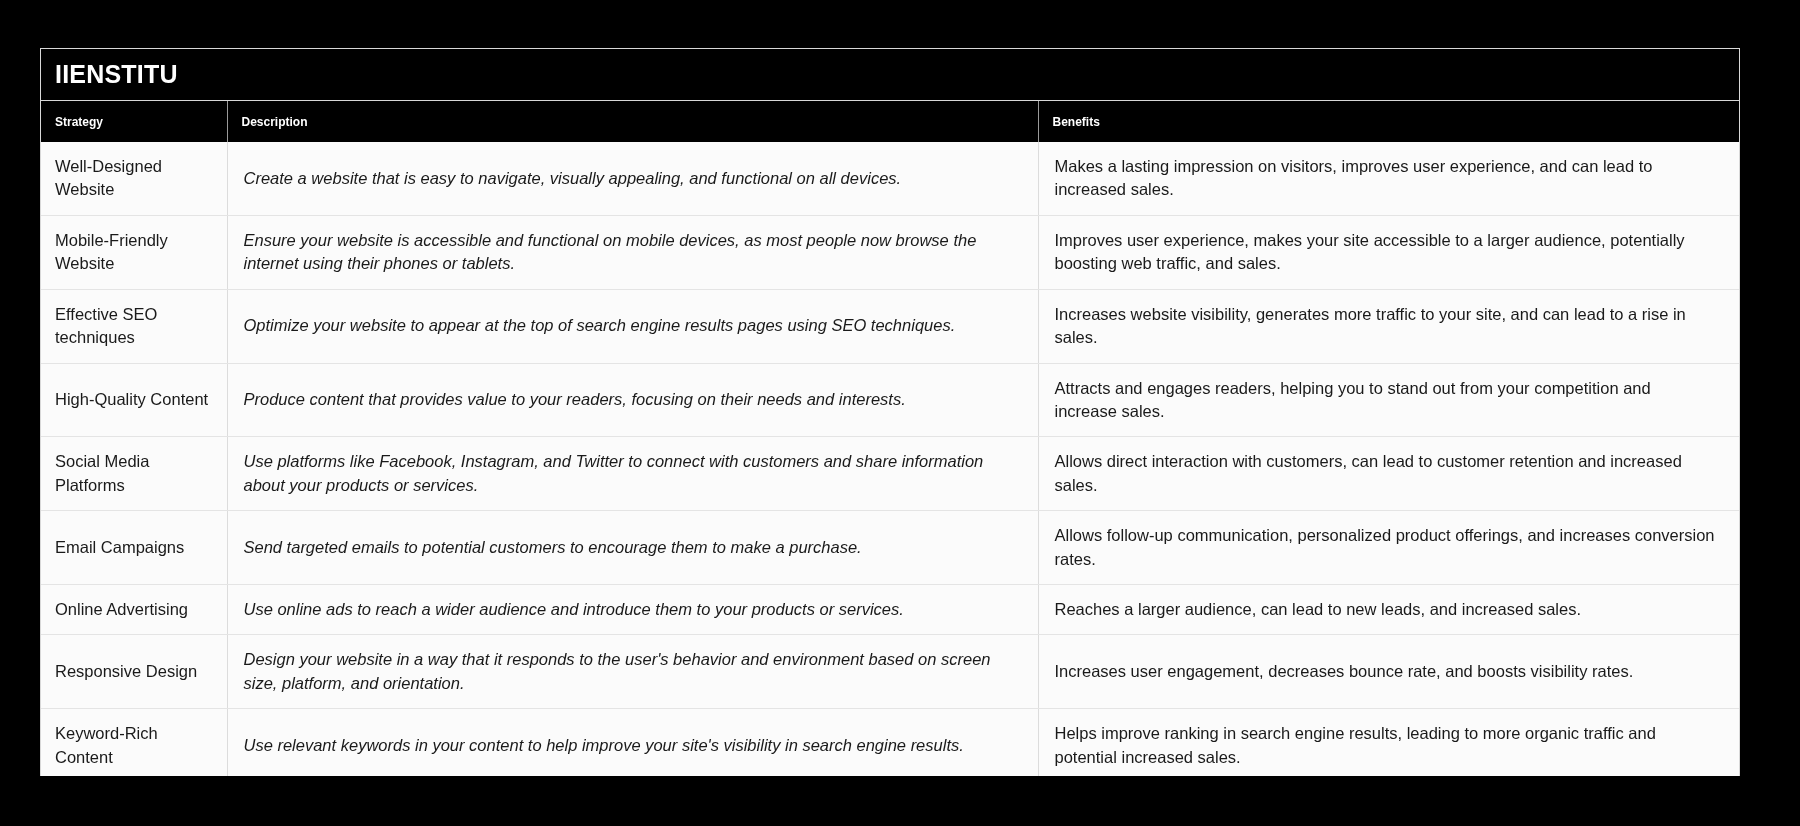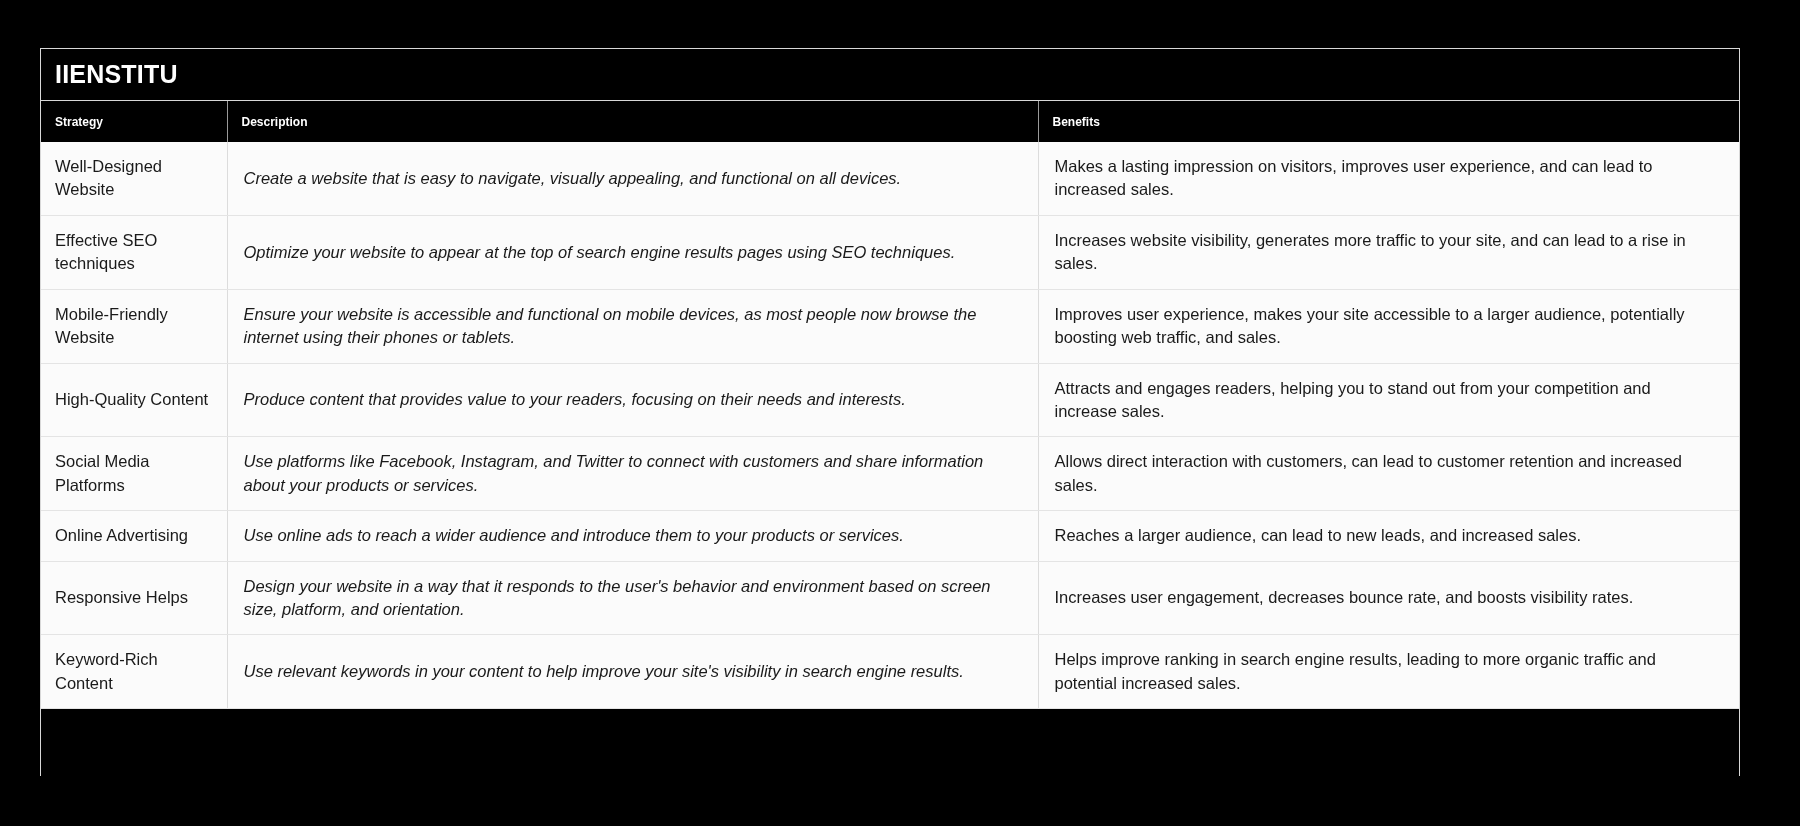--- a/index.html
+++ b/index.html
@@ -117,46 +117,51 @@
           <th>Benefits</th>
         </tr>
       </thead>
       <tbody id="table-body">
           <tr>
             <td class="cell-strategy">Well-Designed Website</td>
             <td class="cell-description">Create a website that is easy to navigate, visually appealing, and functional on all devices.</td>
             <td class="cell-benefits">Makes a lasting impression on visitors, improves user experience, and can lead to increased sales.</td>
           </tr>
           <tr>
+            <td class="cell-strategy">Mobile-Friendly Website</td>
+            <td class="cell-description">Ensure your website is accessible and functional on mobile devices, as most people now browse the internet using their phones or tablets.</td>
+            <td class="cell-benefits">Improves user experience, makes your site accessible to a larger audience, potentially boosting web traffic, and sales.</td>
+          </tr>
+          <tr>
             <td class="cell-strategy">Effective SEO techniques</td>
             <td class="cell-description">Optimize your website to appear at the top of search engine results pages using SEO techniques.</td>
             <td class="cell-benefits">Increases website visibility, generates more traffic to your site, and can lead to a rise in sales.</td>
-          </tr>
-          <tr>
-            <td class="cell-strategy">Mobile-Friendly Website</td>
-            <td class="cell-description">Ensure your website is accessible and functional on mobile devices, as most people now browse the internet using their phones or tablets.</td>
-            <td class="cell-benefits">Improves user experience, makes your site accessible to a larger audience, potentially boosting web traffic, and sales.</td>
           </tr>
           <tr>
             <td class="cell-strategy">High-Quality Content</td>
             <td class="cell-description">Produce content that provides value to your readers, focusing on their needs and interests.</td>
             <td class="cell-benefits">Attracts and engages readers, helping you to stand out from your competition and increase sales.</td>
           </tr>
           <tr>
             <td class="cell-strategy">Social Media Platforms</td>
             <td class="cell-description">Use platforms like Facebook, Instagram, and Twitter to connect with customers and share information about your products or services.</td>
             <td class="cell-benefits">Allows direct interaction with customers, can lead to customer retention and increased sales.</td>
           </tr>
           <tr>
+            <td class="cell-strategy">Email Campaigns</td>
+            <td class="cell-description">Send targeted emails to potential customers to encourage them to make a purchase.</td>
+            <td class="cell-benefits">Allows follow-up communication, personalized product offerings, and increases conversion rates.</td>
+          </tr>
+          <tr>
             <td class="cell-strategy">Online Advertising</td>
             <td class="cell-description">Use online ads to reach a wider audience and introduce them to your products or services.</td>
             <td class="cell-benefits">Reaches a larger audience, can lead to new leads, and increased sales.</td>
           </tr>
           <tr>
-            <td class="cell-strategy">Responsive Helps</td>
+            <td class="cell-strategy">Responsive Design</td>
             <td class="cell-description">Design your website in a way that it responds to the user's behavior and environment based on screen size, platform, and orientation.</td>
             <td class="cell-benefits">Increases user engagement, decreases bounce rate, and boosts visibility rates.</td>
           </tr>
           <tr>
             <td class="cell-strategy">Keyword-Rich Content</td>
             <td class="cell-description">Use relevant keywords in your content to help improve your site's visibility in search engine results.</td>
             <td class="cell-benefits">Helps improve ranking in search engine results, leading to more organic traffic and potential increased sales.</td>
           </tr>
         </tbody>
     </table>

